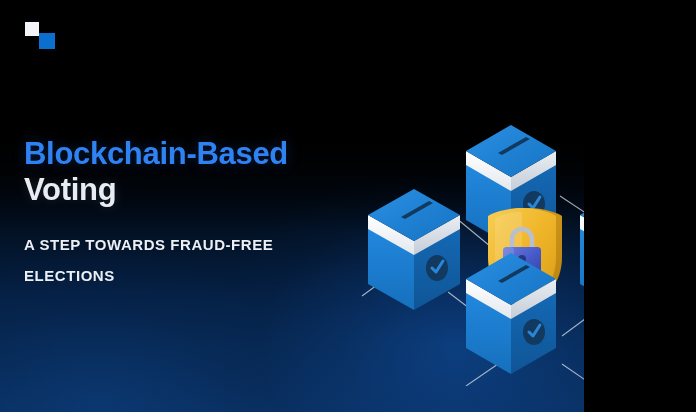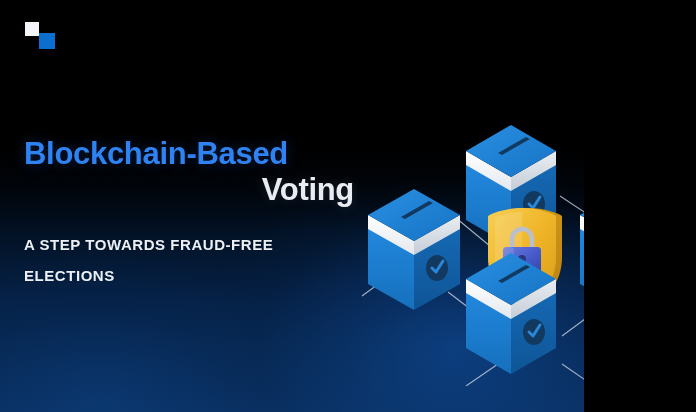--- a/index.html
+++ b/index.html
@@ -102,21 +102,20 @@
   }
   .headline .l1 {
     display: block;
     color: #2f82f2;
     text-shadow: 0 0 14px rgba(40,120,240,0.30);
   }
   .headline .l2 {
     display: block;
     color: #e9edf2;
     text-shadow: 0 0 12px rgba(200,220,255,0.16);
-    text-align: right;
   }
   .subhead {
     margin: 22px 0 0 0;
     font-size: 15px;
     line-height: 2.05;
     font-weight: bold;
     letter-spacing: 0.55px;
     color: #eceff3;
     max-width: 250px;
   }

